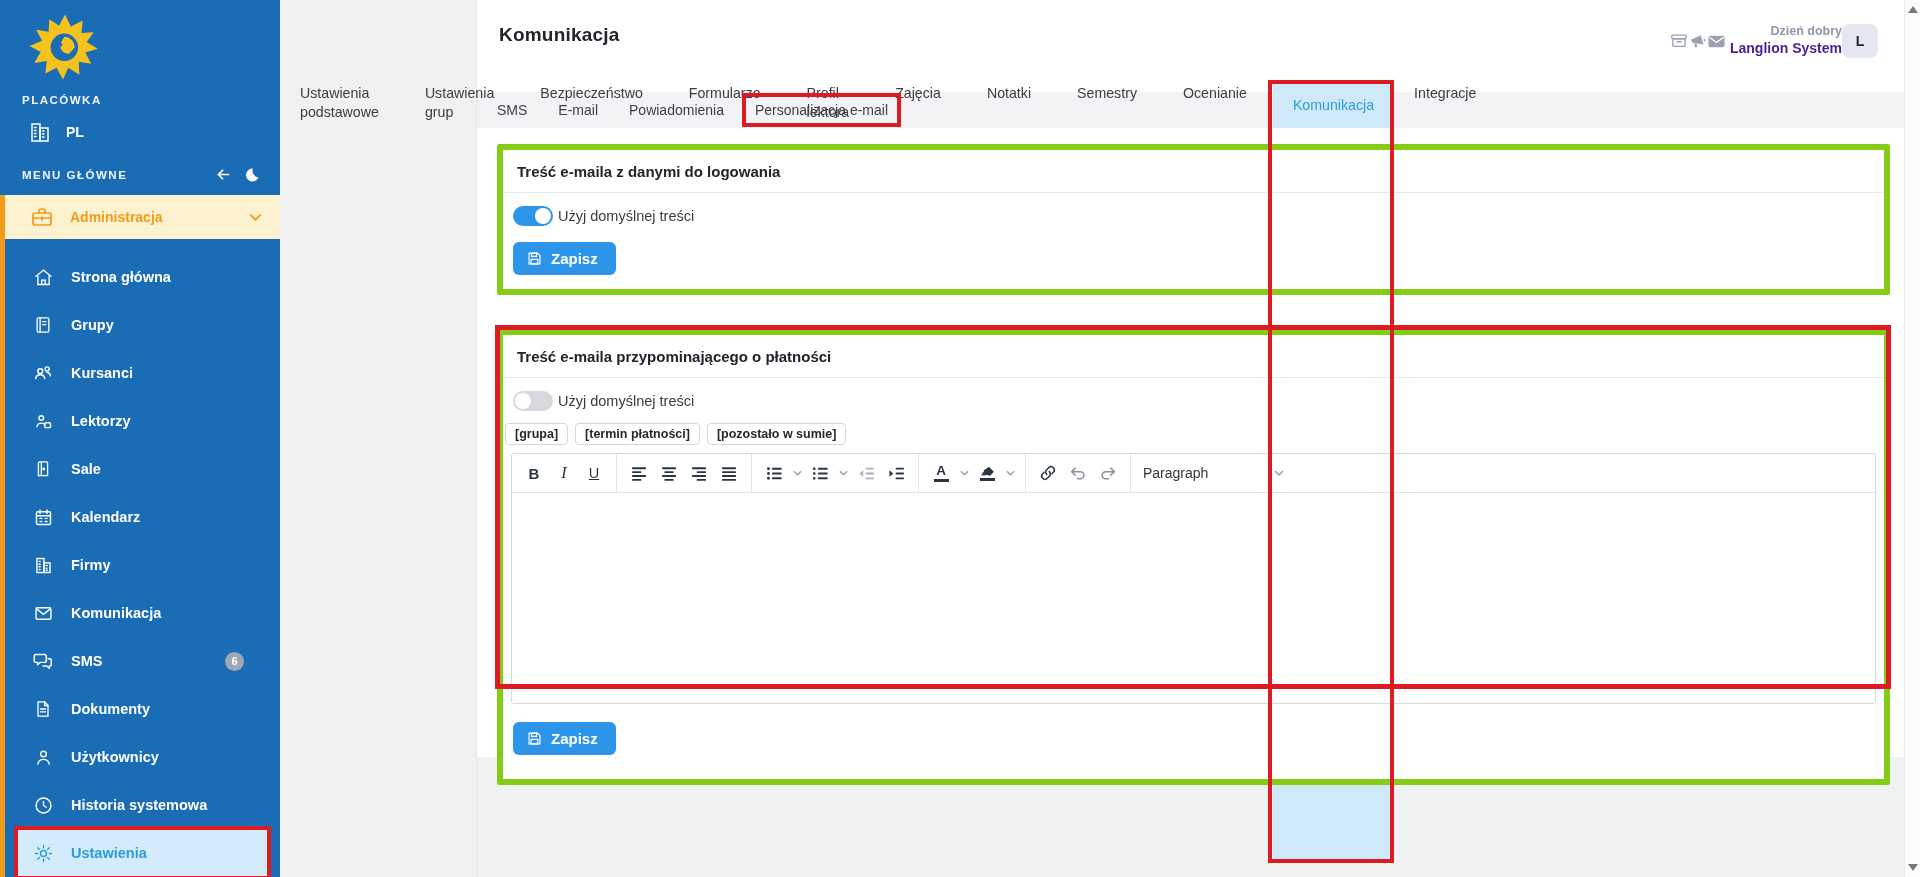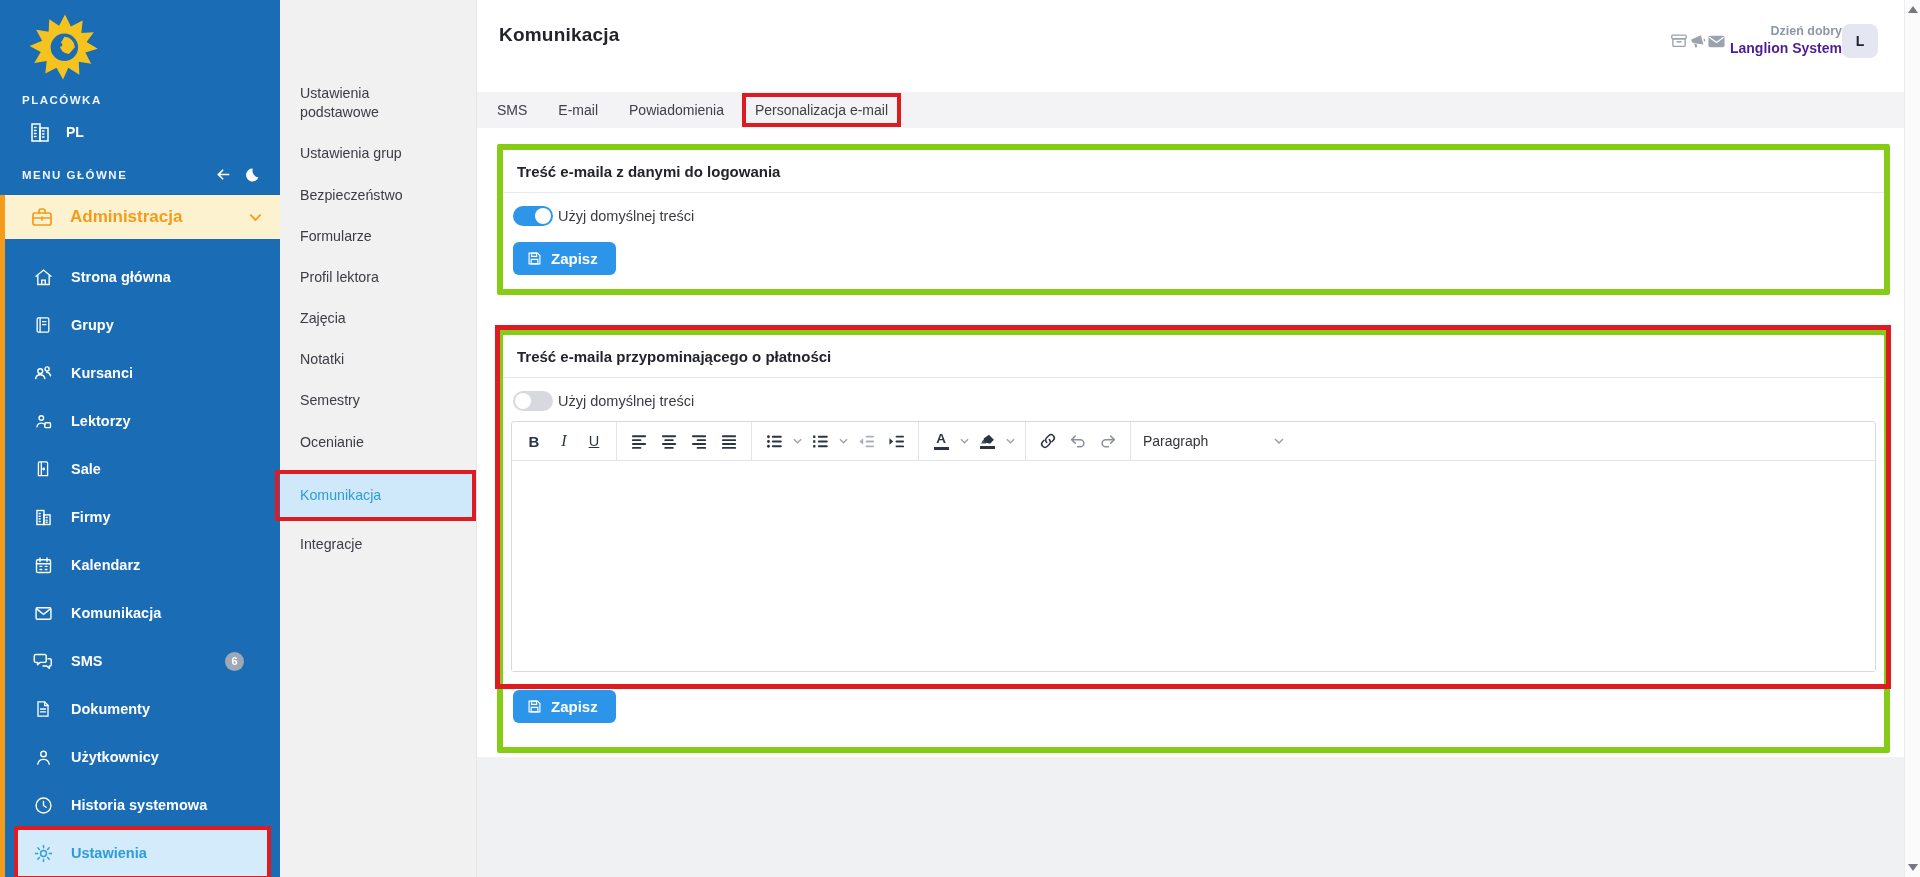--- a/index.html
+++ b/index.html
@@ -8,34 +8,34 @@
 
   
   .sidebar { width:280px; min-width:280px; background:#1a6cb5; color:#fff; display:flex; flex-direction:column; }
   .logo-wrap { padding:12px 0 4px 18px; }
   .side-label { padding:6px 0 2px 22px; font-size:11.5px; font-weight:bold; letter-spacing:1.5px; color:#f2f6fb; }
   .branch-row { display:flex; align-items:center; gap:14px; padding:12px 0 2px 28px; font-size:14px; font-weight:bold; }
   .menu-row { display:flex; align-items:center; padding:20px 20px 12px 22px; font-size:11.5px; font-weight:bold; letter-spacing:1.5px; color:#f2f6fb; }
   .menu-row .spacer { flex:1; }
   .menu-row .mr-ic { margin-left:12px; cursor:pointer; display:flex; }
 
-  .admin-item { height:46px; background:#fdf2d0; border-left:5px solid #f39b1b; display:flex; align-items:center; gap:16px; padding:0 18px 0 25px; color:#f39b1b; font-weight:bold; font-size:17px; cursor:pointer; }
+  .admin-item { height:46px; background:#fdf2d0; border-left:5px solid #f39b1b; display:flex; align-items:center; gap:16px; padding:0 18px 0 25px; color:#f39b1b; font-weight:bold; font-size:14px; cursor:pointer; }
   .admin-item .spacer { flex:1; }
 
   .submenu { flex:1; border-left:5px solid #f39b1b; padding-top:14px; display:flex; flex-direction:column; }
   .menu-item { height:48px; display:flex; align-items:center; gap:17px; padding:0 18px 0 27px; font-size:14.5px; font-weight:bold; color:#fff; cursor:pointer; position:relative; }
   .menu-item .badge { margin-left:auto; margin-right:18px; width:19px; height:19px; border-radius:50%; background:#9ea9b5; color:#fff; font-size:11px; font-weight:bold; display:flex; align-items:center; justify-content:center; }
   .menu-item.active { background:#d4ebfb; color:#2d9cdb; margin:0 12px; padding-left:15px; border-radius:2px; }
   .menu-item.active svg { stroke:#2d9cdb; }
   .menu-item.annotated::after { content:""; position:absolute; inset:-3px -3px; border:4px solid #de1b21; pointer-events:none; z-index:6; }
   .mi-ic { width:22px; display:flex; justify-content:center; }
   .mi-ic svg { stroke:#fff; }
 
   
-  .settings-nav { width:197px; min-width:197px; background:#f1f1f2; padding-top:84px; border-right:1px solid #e6e6e8; display:flex; flex-direction:column; }
+  .settings-nav { width:197px; min-width:197px; background:#f1f1f2; padding-top:84px; border-right:1px solid #e6e6e8; display:flex; }
   .snav-item { padding:0 26px 0 20px; margin-bottom:22px; font-size:14.2px; color:#3b3c44; line-height:1.35; cursor:pointer; position:relative; }
   .snav-item.active { background:#cfe8fa; color:#2d9cdb; padding:12px 20px; margin-bottom:18px; }
   .snav-item.annotated::after { content:""; position:absolute; inset:-4px 0 -4px -5px; border:4px solid #de1b21; pointer-events:none; z-index:6; }
 
   
   .main { flex:1; display:flex; flex-direction:column; background:#eff1f3; }
   .main-header { height:92px; background:#fff; display:flex; align-items:flex-start; padding:24px 42px 0 22px; }
   .page-title { font-size:19px; font-weight:bold; color:#23242b; letter-spacing:.2px; }
   .hdr-right { margin-left:auto; display:flex; align-items:center; }
   .hdr-ic { cursor:pointer; display:flex; }
@@ -202,36 +202,36 @@
             <path d="M6.5 20V5a1.5 1.5 0 0 1 1.5-1.5h8A1.5 1.5 0 0 1 17.5 5v15M6.5 20h11M10 3.5V20"></path>
             <circle cx="12.8" cy="12" r=".9" fill="currentColor"></circle>
           </svg>
       </span>
       <span>Sale</span>
     </div>
 
     <div class="menu-item">
       <span class="mi-ic">
         <svg viewBox="0 0 24 24" width="21" height="21" fill="none" stroke-width="1.6" stroke-linecap="round">
+            <rect x="4" y="5.5" width="16" height="14.5" rx="1.5"></rect>
+            <path d="M8 3.5v4M16 3.5v4M4 10h16M8 13h2M8 16.5h2M14 13h2M14 16.5h2"></path>
+          </svg>
+      </span>
+      <span>Kalendarz</span>
+    </div>
+
+    <div class="menu-item">
+      <span class="mi-ic">
+        <svg viewBox="0 0 24 24" width="21" height="21" fill="none" stroke-width="1.6" stroke-linecap="round">
             <rect x="4.5" y="4" width="8" height="16"></rect>
             <rect x="12.5" y="9" width="7" height="11"></rect>
             <path d="M7 7.5h1.2M7 10.5h1.2M7 13.5h1.2M7 16.5h1.2M15 12h1.2M15 15h1.2M15 17.5h1.2"></path>
           </svg>
       </span>
       <span>Firmy</span>
-    </div>
-
-    <div class="menu-item">
-      <span class="mi-ic">
-        <svg viewBox="0 0 24 24" width="21" height="21" fill="none" stroke-width="1.6" stroke-linecap="round">
-            <rect x="4" y="5.5" width="16" height="14.5" rx="1.5"></rect>
-            <path d="M8 3.5v4M16 3.5v4M4 10h16M8 13h2M8 16.5h2M14 13h2M14 16.5h2"></path>
-          </svg>
-      </span>
-      <span>Kalendarz</span>
     </div>
 
     <div class="menu-item">
       <span class="mi-ic">
         <svg viewBox="0 0 24 24" width="21" height="21" fill="none" stroke-width="1.6" stroke-linecap="round">
             <rect x="3.5" y="5.5" width="17" height="13" rx="1.5"></rect>
             <path d="M4.5 7l7.5 6 7.5-6"></path>
           </svg>
       </span>
       <span>Komunikacja</span>
@@ -369,20 +369,25 @@
     <section class="card card2">
       <div class="card2-annotation"></div>
       <div class="card-title">Treść e-maila przypominającego o płatności</div>
       <div class="toggle-row">
         <span class="toggle off">
             <span class="knob"></span>
           </span>
         <span class="toggle-label">Użyj domyślnej treści</span>
       </div>
 
+      <div class="tags-row">
+        <span class="tag">[grupa]</span>
+        <span class="tag">[termin płatności]</span>
+        <span class="tag">[pozostało w sumie]</span>
+      </div>
 
       <div class="editor">
         <div class="toolbar">
 
           <div class="tb-group">
             <span class="tb-btn b">B</span>
             <span class="tb-btn i">I</span>
             <span class="tb-btn u">U</span>
           </div>
 

